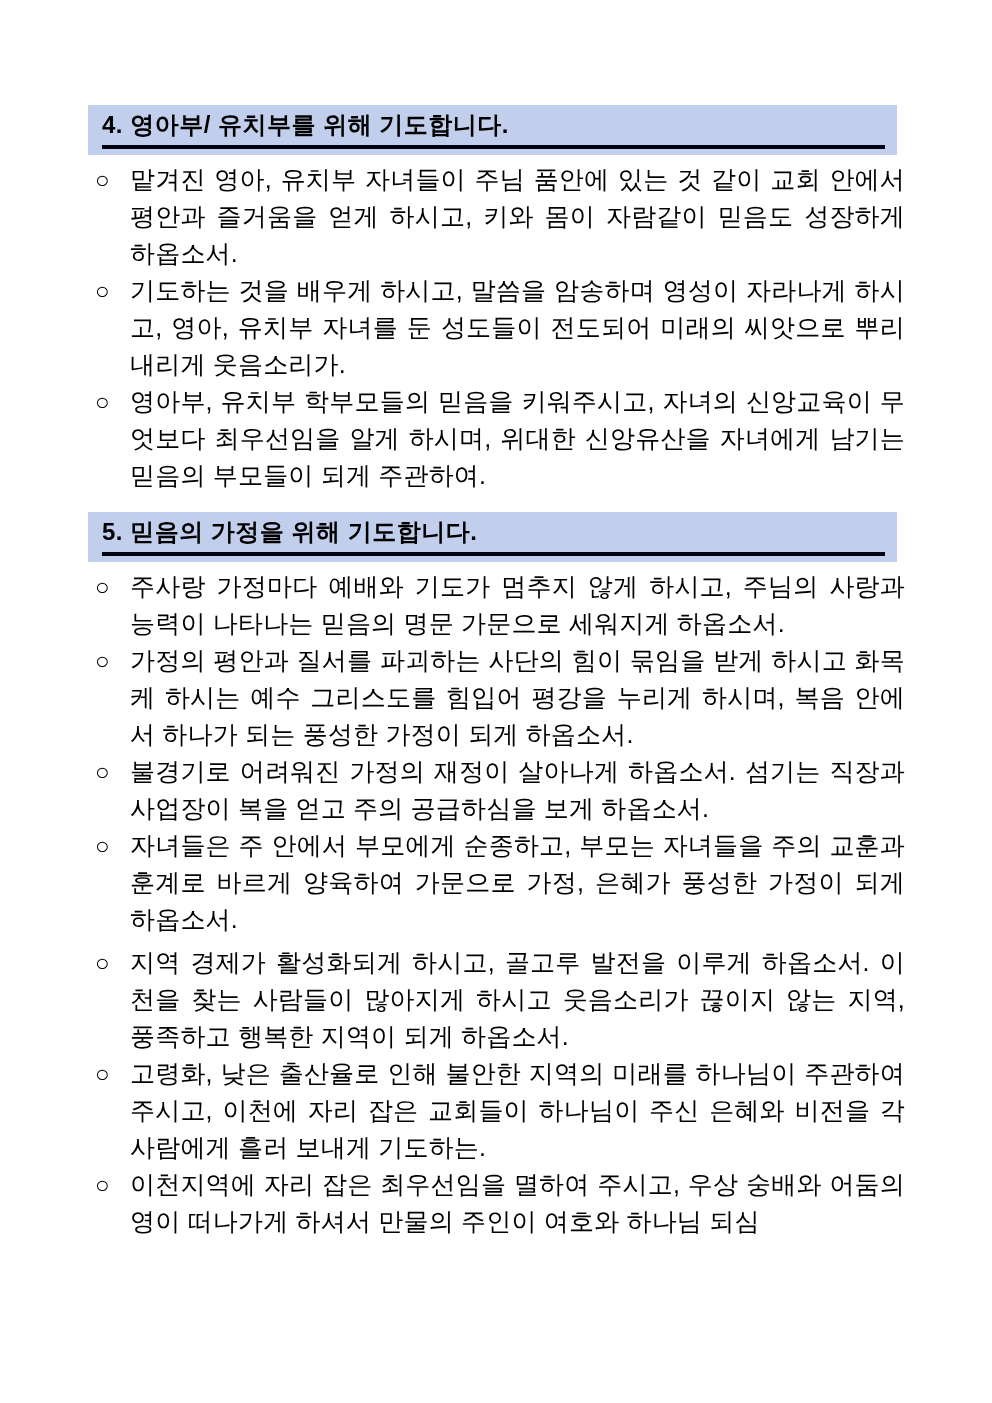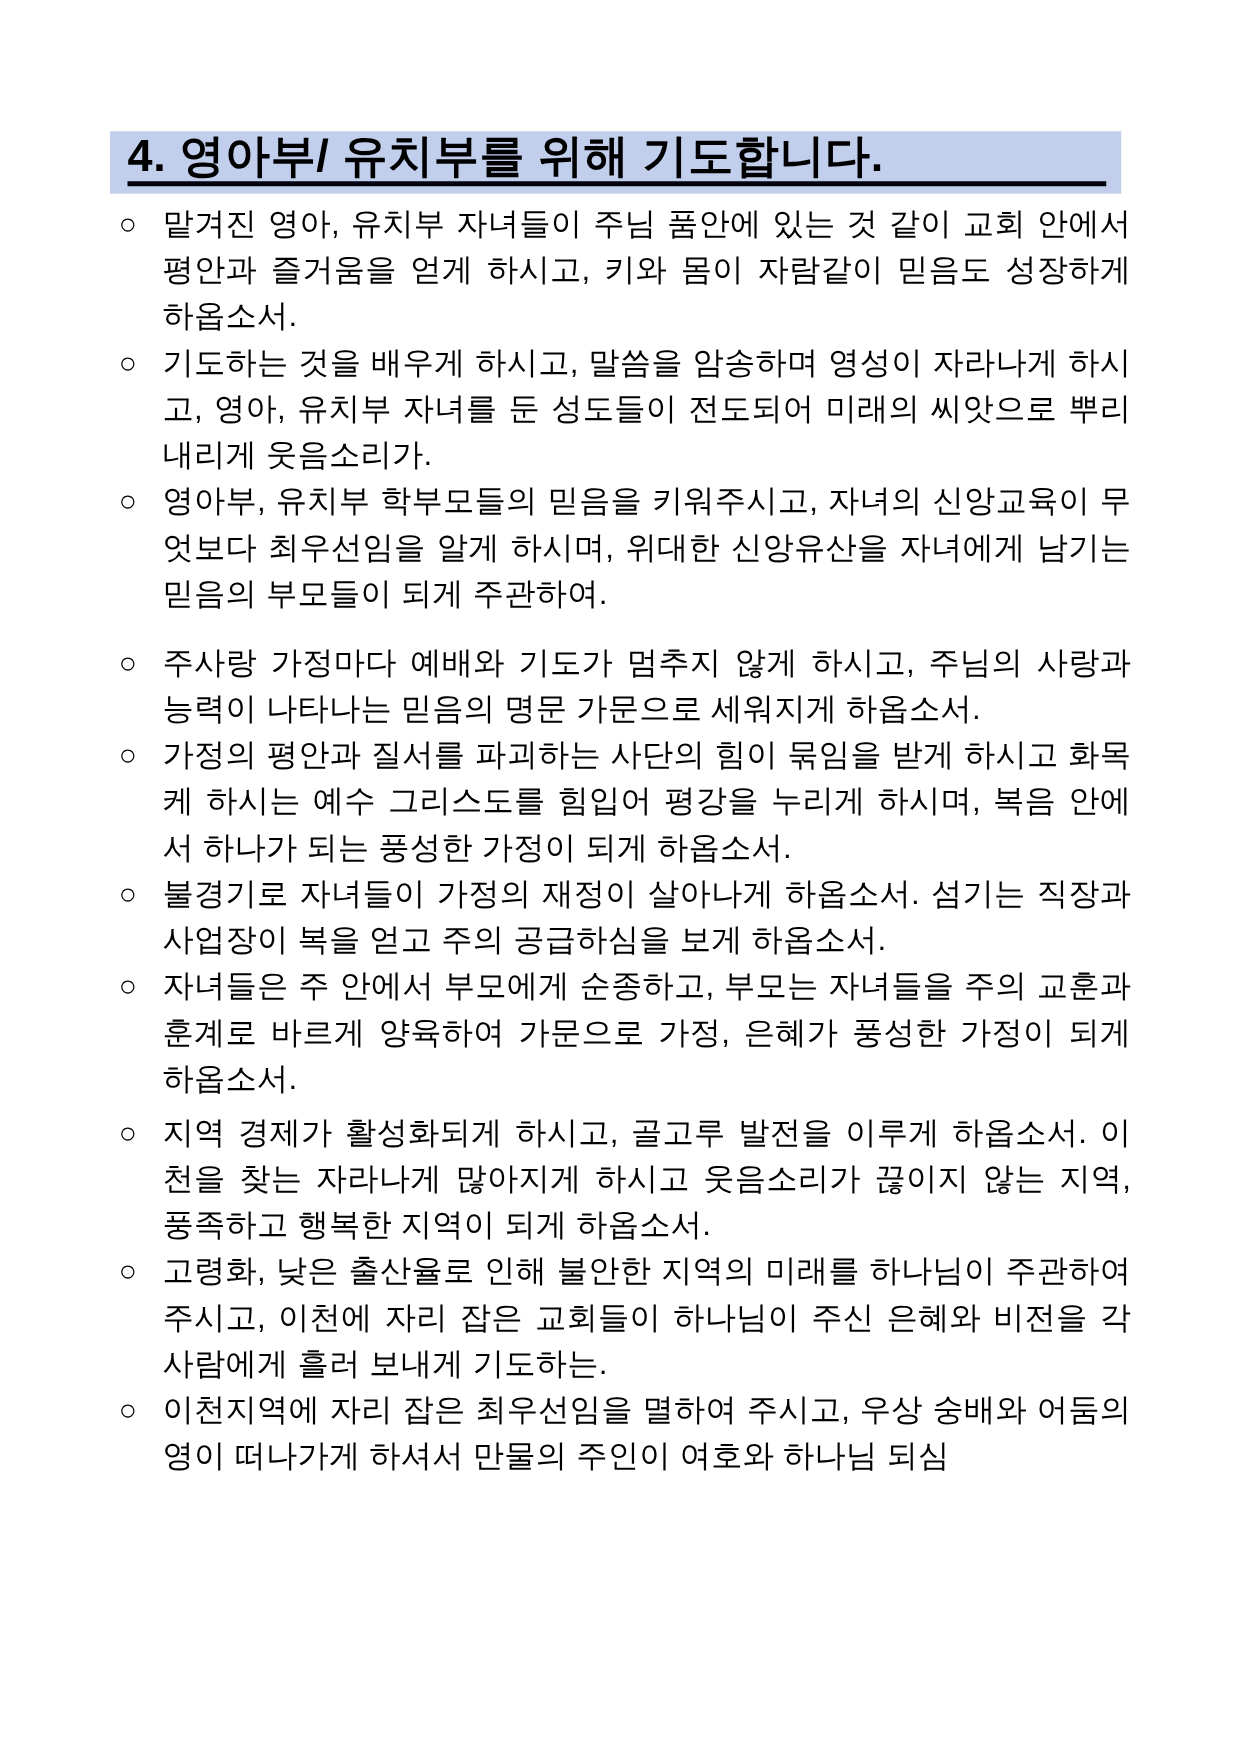--- a/index.html
+++ b/index.html
@@ -19,21 +19,21 @@
   .content {
     width: 817px;
     margin: 105px 87px 0 88px;
   }
   .section-header {
     width: 809px;
     background: var(--header-bg);
     padding: 3px 12px 6px 14px;
   }
   .section-title {
-    font-size: 36px;
+    font-size: 24px;
     font-weight: 700;
     line-height: 34px;
     letter-spacing: 0.5px;
     padding-bottom: 3px;
     border-bottom: 4px solid var(--header-rule);
     white-space: nowrap;
   }
   .prayer-list {
     list-style: none;
     margin-top: 6px;
@@ -76,45 +76,48 @@
         <span class="prayer-text">기도하는 것을 배우게 하시고, 말씀을 암송하며 영성이 자라나게 하시고, 영아, 유치부 자녀를 둔 성도들이 전도되어 미래의 씨앗으로 뿌리 내리게 웃음소리가.</span>
       </li>
       <li class="prayer-item">
         <span class="bullet">○</span>
         <span class="prayer-text">영아부, 유치부 학부모들의 믿음을 키워주시고, 자녀의 신앙교육이 무엇보다 최우선임을 알게 하시며, 위대한 신앙유산을 자녀에게 남기는 믿음의 부모들이 되게 주관하여.</span>
       </li>
     </ul>
   </section>
 
   <section class="section-5">
+    <header class="section-header">
+      <div class="section-title">5. 믿음의 가정을 위해 기도합니다.</div>
+    </header>
     <ul class="prayer-list">
       <li class="prayer-item">
         <span class="bullet">○</span>
         <span class="prayer-text">주사랑 가정마다 예배와 기도가 멈추지 않게 하시고, 주님의 사랑과 능력이 나타나는 믿음의 명문 가문으로 세워지게 하옵소서.</span>
       </li>
       <li class="prayer-item">
         <span class="bullet">○</span>
         <span class="prayer-text">가정의 평안과 질서를 파괴하는 사단의 힘이 묶임을 받게 하시고 화목케 하시는 예수 그리스도를 힘입어 평강을 누리게 하시며, 복음 안에서 하나가 되는 풍성한 가정이 되게 하옵소서.</span>
       </li>
       <li class="prayer-item">
         <span class="bullet">○</span>
-        <span class="prayer-text">불경기로 자녀들이 가정의 재정이 살아나게 하옵소서. 섬기는 직장과 사업장이 복을 얻고 주의 공급하심을 보게 하옵소서.</span>
+        <span class="prayer-text">불경기로 어려워진 가정의 재정이 살아나게 하옵소서. 섬기는 직장과 사업장이 복을 얻고 주의 공급하심을 보게 하옵소서.</span>
       </li>
       <li class="prayer-item">
         <span class="bullet">○</span>
         <span class="prayer-text">자녀들은 주 안에서 부모에게 순종하고, 부모는 자녀들을 주의 교훈과 훈계로 바르게 양육하여 가문으로 가정, 은혜가 풍성한 가정이 되게 하옵소서.</span>
       </li>
     </ul>
   </section>
 
   <section class="section-6">
     <ul class="prayer-list">
       <li class="prayer-item">
         <span class="bullet">○</span>
-        <span class="prayer-text">지역 경제가 활성화되게 하시고, 골고루 발전을 이루게 하옵소서. 이천을 찾는 자라나게 많아지게 하시고 웃음소리가 끊이지 않는 지역, 풍족하고 행복한 지역이 되게 하옵소서.</span>
+        <span class="prayer-text">지역 경제가 활성화되게 하시고, 골고루 발전을 이루게 하옵소서. 이천을 찾는 사람들이 많아지게 하시고 웃음소리가 끊이지 않는 지역, 풍족하고 행복한 지역이 되게 하옵소서.</span>
       </li>
       <li class="prayer-item">
         <span class="bullet">○</span>
         <span class="prayer-text">고령화, 낮은 출산율로 인해 불안한 지역의 미래를 하나님이 주관하여 주시고, 이천에 자리 잡은 교회들이 하나님이 주신 은혜와 비전을 각 사람에게 흘러 보내게 기도하는.</span>
       </li>
       <li class="prayer-item">
         <span class="bullet">○</span>
         <span class="prayer-text">이천지역에 자리 잡은 최우선임을 멸하여 주시고, 우상 숭배와 어둠의 영이 떠나가게 하셔서 만물의 주인이 여호와 하나님 되심</span>
       </li>
     </ul>

